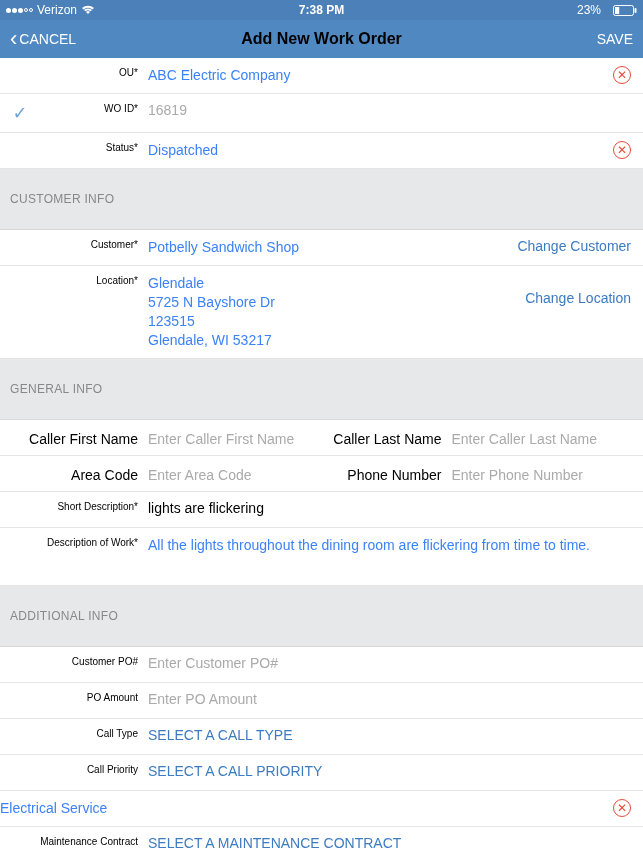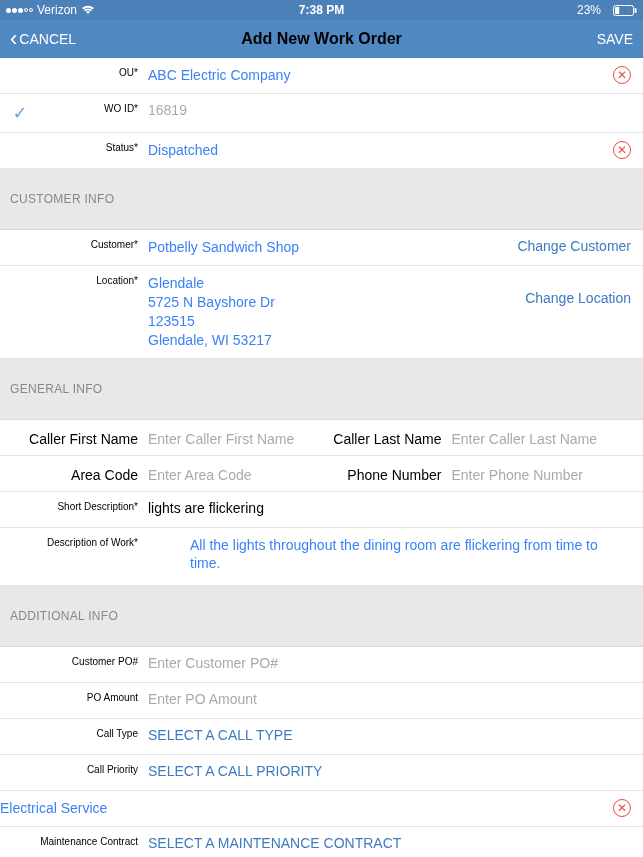--- a/index.html
+++ b/index.html
@@ -129,21 +129,21 @@
     background: transparent;
     font-family: inherit;
   }
   .half input::placeholder { color: #aaa; }
   .row input.full-input {
     border: none; font-size: 14px; width: 100%; outline: none; background: transparent; font-family: inherit;
   }
   .row input.full-input::placeholder { color: #aaa; }
 
   
-  .desc-row { min-height: 58px; gap: 42px; }
+  .desc-row { min-height: 58px; }
 
   
   .clear-btn {
     width: 18px; height: 18px; border: 1.5px solid #e64b3c; border-radius: 50%;
     display: inline-flex; align-items: center; justify-content: center;
     color: #e64b3c; font-size: 12px; line-height: 1; cursor: pointer;
   }
 
   
   .bottom-gray {

